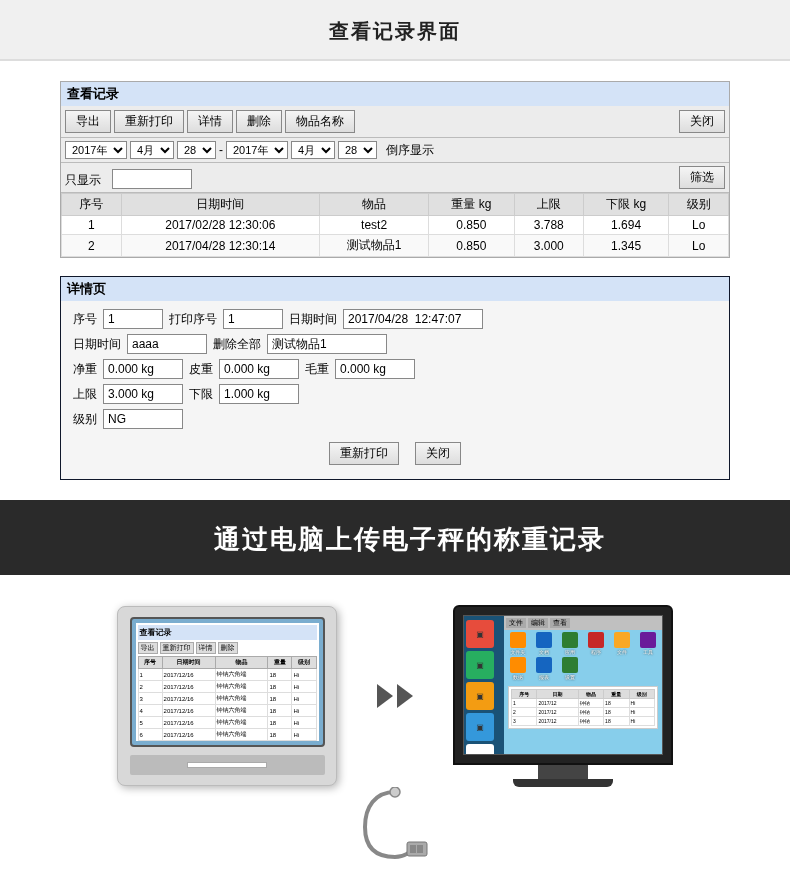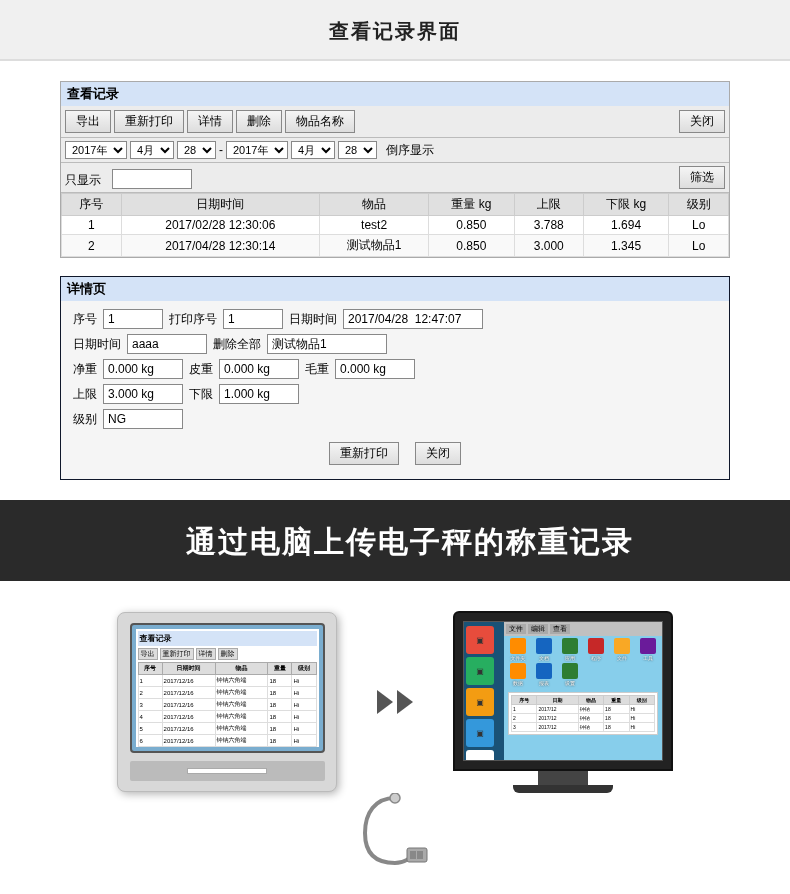--- a/index.html
+++ b/index.html
@@ -170,21 +170,21 @@
       z-index: 10;
     }
 
     
     .section2-header {
       background: #2a2a2a;
       text-align: center;
       padding: 22px 0 18px;
     }
     .section2-title {
-      font-size: 30px;
+      font-size: 26px;
       font-weight: bold;
       color: #fff;
       letter-spacing: 2px;
       padding-left: 30px;
     }
 
     
     .section2-content {
       background: #fff;
       padding: 30px 40px 20px;

